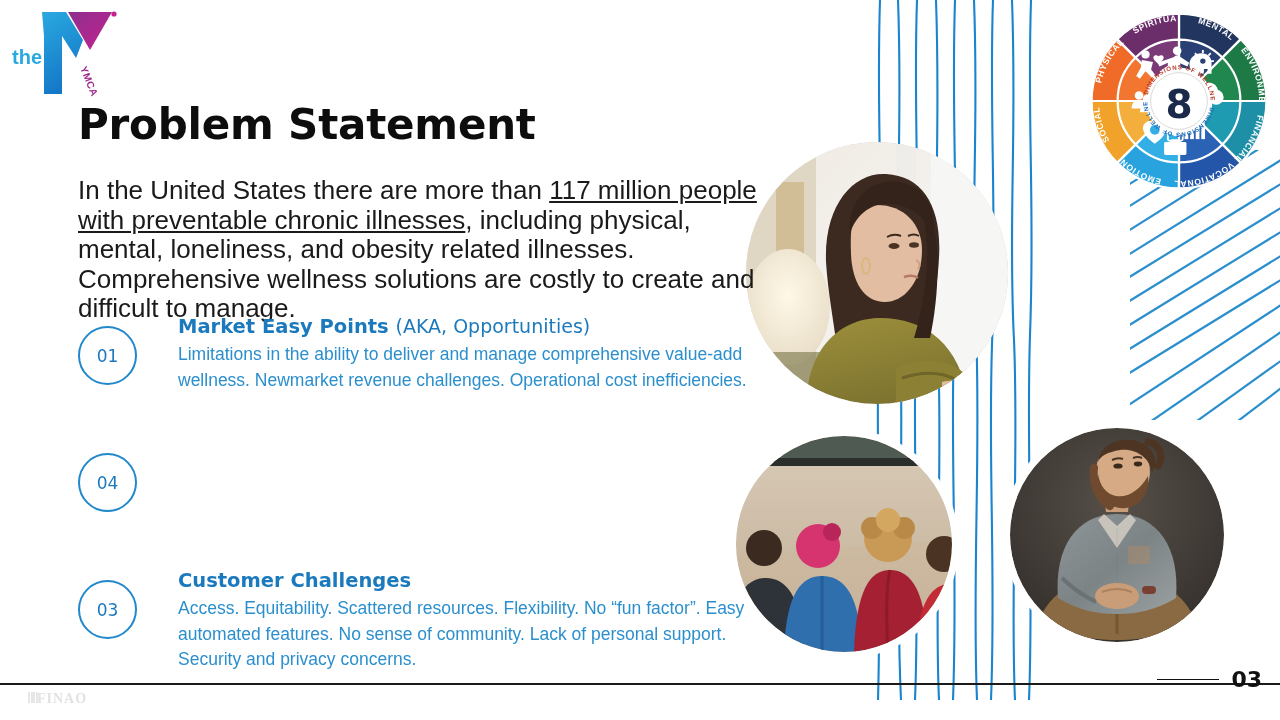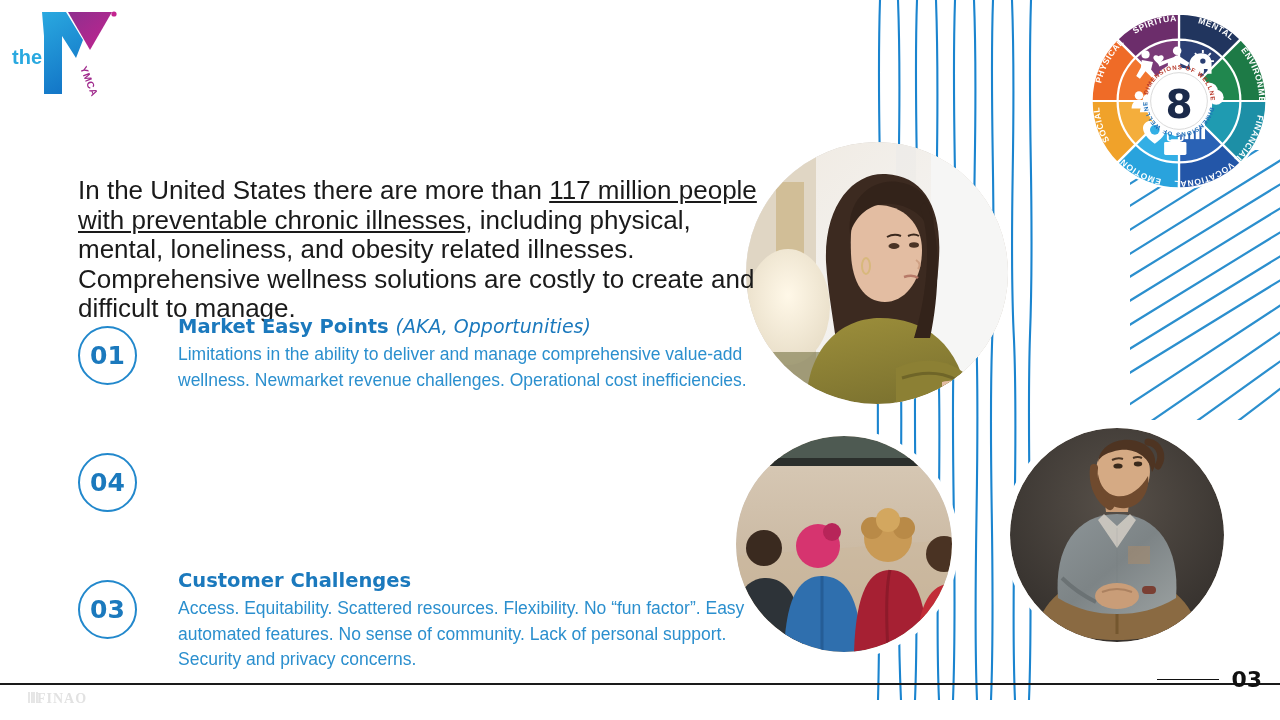--- a/index.html
+++ b/index.html
@@ -33,30 +33,30 @@
   .intro .u{text-decoration:underline;text-underline-offset:2px;}
 
   
   .items{position:absolute;left:78px;top:314px;width:700px;z-index:6;}
   .item{position:relative;min-height:118px;}
   .item + .item{margin-top:9px;}
   .num{
     position:absolute;left:0;top:12px;width:59px;height:59px;border-radius:50%;
     border:2.2px solid #2288cc;box-sizing:border-box;
     display:flex;align-items:center;justify-content:center;
-    font-size:25px;font-weight:bold;color:#1b79bd;
+    font-size:17px;font-weight:normal;color:#1b79bd;
     font-family:"DejaVu Sans","Liberation Sans",sans-serif;
   }
   .itxt{margin-left:100px;}
   .ihead{
     font-size:19.5px;font-weight:bold;color:#1b79bd;
     line-height:24px;margin-bottom:3px;
     font-family:"DejaVu Sans","Liberation Sans",sans-serif;
   }
-  .ihead .sub{font-weight:normal;font-style:italic;font-size:19px;}
+  .ihead .sub{font-weight:normal;font-size:19px;}
   .ibody{font-size:17.5px;line-height:25.5px;color:#2b8fce;}
 
   
   .photo{position:absolute;border-radius:50%;overflow:hidden;z-index:4;
          background:#d8d2cb;}
   .photo.ring{box-shadow:0 0 0 7px #fff;}
   .p-main{left:746px;top:142px;width:262px;height:262px;z-index:3;}
   .p-group{left:736px;top:436px;width:216px;height:216px;z-index:5;}
   .p-man{left:1010px;top:428px;width:214px;height:214px;z-index:5;}
 
@@ -381,20 +381,21 @@
         <path d="M138 14 C150 16 154 28 148 38" stroke="#4e3422" stroke-width="7" fill="none" stroke-linecap="round"></path>
 
         <ellipse cx="108" cy="38" rx="4.6" ry="2.6" fill="#3a2a1c"></ellipse>
         <ellipse cx="128" cy="36" rx="4.2" ry="2.4" fill="#3a2a1c"></ellipse>
         <path d="M102 32 q6 -3 11 -1" stroke="#4a3524" stroke-width="2" fill="none"></path>
         <path d="M123 30 q5 -2 9 0" stroke="#4a3524" stroke-width="2" fill="none"></path>
       </g>
     </svg>
   </div>
 
+  <div class="title">Problem Statement</div>
 
   <div class="intro">
     <span>In the United States there are more than </span><span class="u">117 million people with preventable chronic illnesses</span><span>, including physical, mental, loneliness, and obesity related illnesses.  Comprehensive wellness solutions are costly to create and difficult to manage.</span>
   </div>
 
   <div class="items">
 
     <div class="item">
       <div class="num">01</div>
       <div class="itxt">

